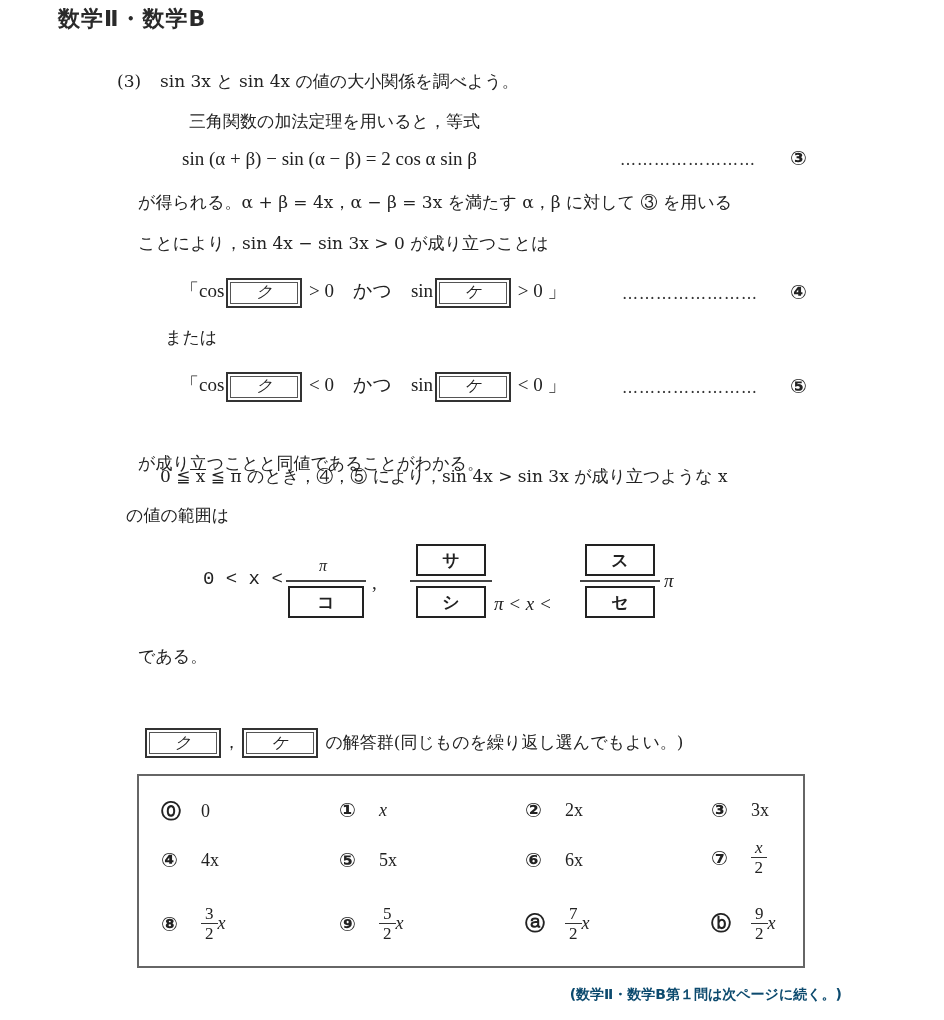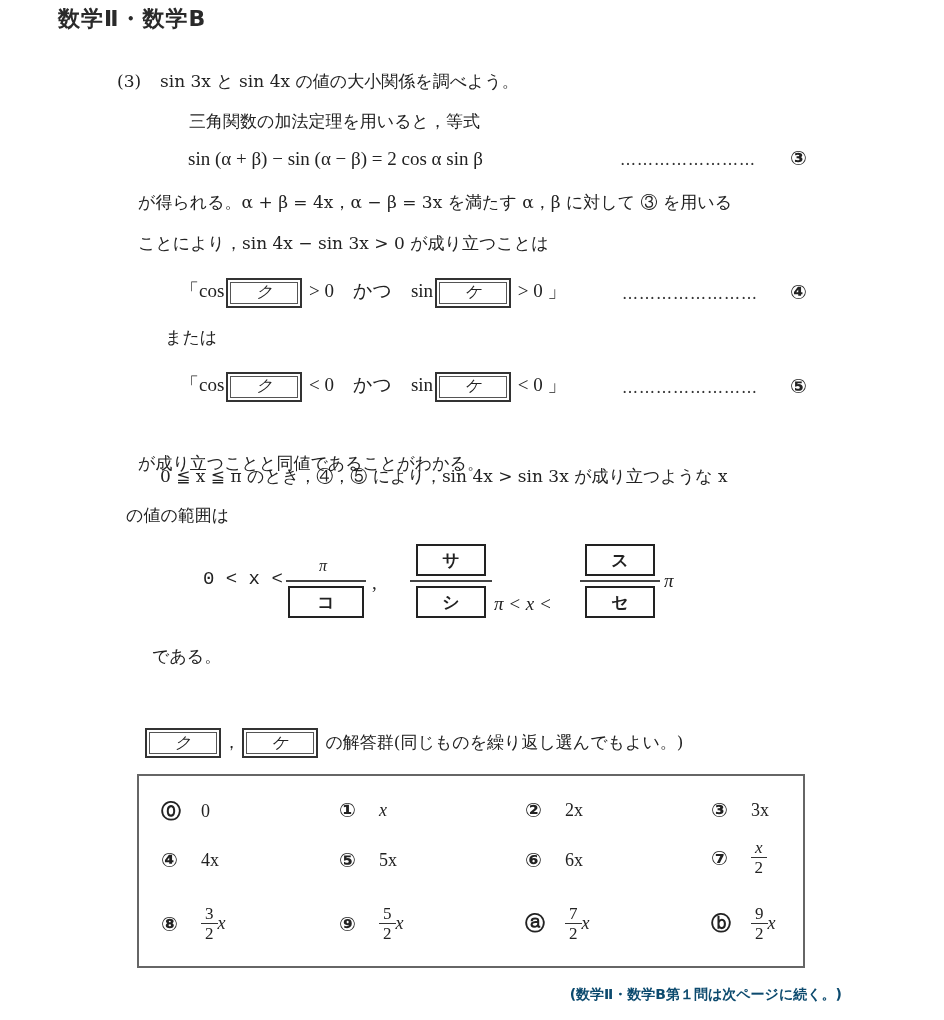--- a/index.html
+++ b/index.html
@@ -27,21 +27,21 @@
 </style>
 </head>
 <body>
 
 <div class="abs hdr">数学Ⅱ・数学B</div>
 
 <div class="abs txt" style="left:117px;top:70px;">(3)</div>
 <div class="abs txt" style="left:160px;top:70px;text-align:center;">sin 3x と sin 4x の値の大小関係を調べよう。</div>
 <div class="abs txt" style="left:160px;top:110px;margin-left:29px;">三角関数の加法定理を用いると，等式</div>
 
-<div class="abs m" style="left:188px;top:148px;font-family:Liberation Serif, serif;">sin (α + β) − sin (α − β) = 2 cos α sin β</div>
+<div class="abs m" style="left:182px;top:148px;font-family:Liberation Serif, serif;">sin (α + β) − sin (α − β) = 2 cos α sin β</div>
 <div class="abs dots" style="left:620px;top:150px;">……………………</div>
 <div class="abs circ" style="left:790px;top:146px;">③</div>
 
 <div class="abs txt" style="left:138px;top:191px;">が得られる。α + β = 4x，α − β = 3x を満たす α，β に対して ③ を用いる</div>
 <div class="abs txt" style="left:138px;top:232px;">ことにより，sin 4x − sin 3x &gt; 0 が成り立つことは</div>
 
 <div class="abs m" style="left:180px;top:278px;">
   <span>「cos</span><span class="dbox"><span>ク</span></span>
   <span>&gt; 0　かつ　sin</span><span class="dbox"><span>ケ</span></span>
   <span>&gt; 0 」</span>
@@ -72,21 +72,21 @@
 <div class="sbox" style="left:416px;top:544px;width:70px;">サ</div>
 <div class="fline" style="left:410px;top:580px;width:82px;"></div>
 <div class="sbox" style="left:416px;top:586px;width:70px;">シ</div>
 <div class="abs m it" style="left:494px;top:593px;font-style:italic;">π &lt; x &lt;</div>
 
 <div class="sbox" style="left:585px;top:544px;width:70px;">ス</div>
 <div class="fline" style="left:580px;top:580px;width:80px;"></div>
 <div class="sbox" style="left:585px;top:586px;width:70px;">セ</div>
 <div class="abs m it" style="left:664px;top:570px;">π</div>
 
-<div class="abs txt" style="left:152px;top:645px;">である。</div>
+<div class="abs txt" style="left:138px;top:645px;">である。</div>
 
 <div class="abs txt" style="left:143px;top:728px;">
   <span class="dbox"><span>ク</span></span><span>，</span><span class="dbox"><span>ケ</span></span>
   <span>の解答群(同じものを繰り返し選んでもよい。)</span>
 </div>
 
 <div class="choices">
   <div class="ch" style="left:22px;top:22px;">
       <span class="num">⓪</span>
       <span class="val">0</span>

